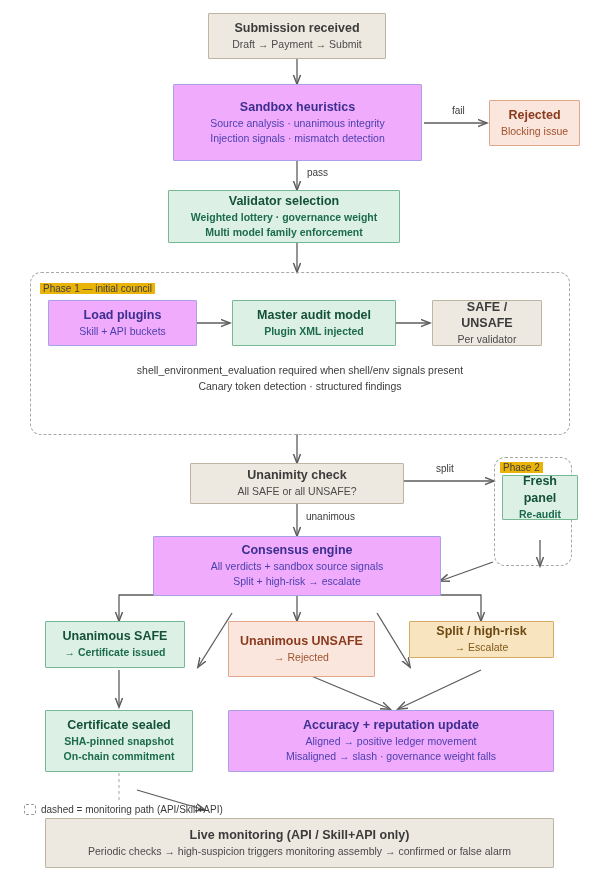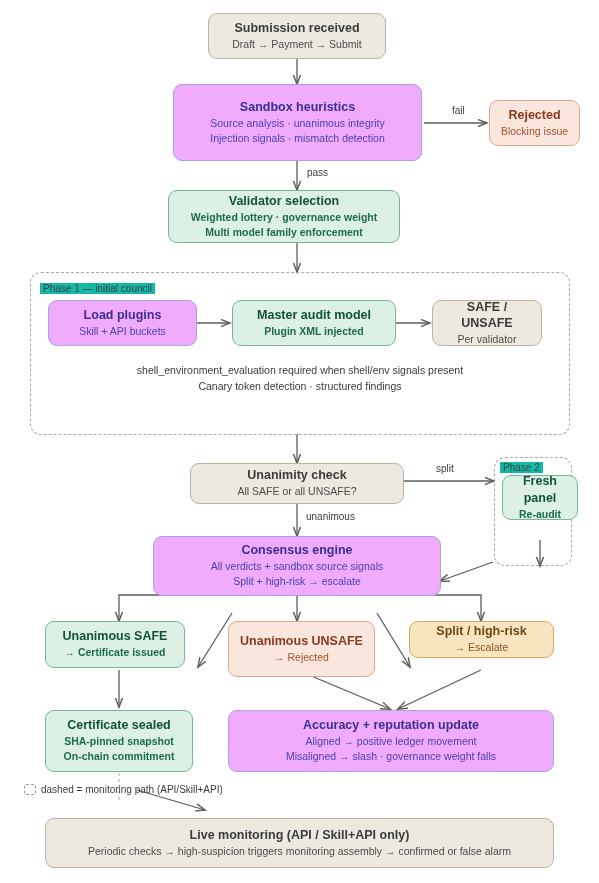--- a/index.html
+++ b/index.html
@@ -5,21 +5,21 @@
   html,body{margin:0;padding:0;background:#ffffff;}
   body{
     width:599px;height:883px;position:relative;overflow:hidden;
     font-family:"Liberation Sans","DejaVu Sans",sans-serif;
     -webkit-font-smoothing:antialiased;
   }
   #canvas{position:absolute;inset:0;width:599px;height:883px;}
   svg.links{position:absolute;left:0;top:0;width:599px;height:883px;pointer-events:none;}
 
   .node{
-    position:absolute;box-sizing:border-box;border-radius:9px;
+    position:absolute;box-sizing:border-box;border-radius:1px;
     border:1px solid #999;display:flex;flex-direction:column;
     align-items:center;justify-content:center;text-align:center;
     padding:6px 8px;
   }
   .node .t{font-weight:bold;font-size:12.5px;line-height:1.35;}
   .node .s{font-size:10.5px;line-height:1.45;}
 
   
   .beige{background:#eee9e0;border-color:#bdb4a4;}
   .beige .t{color:#3b3b3b;} .beige .s{color:#4a4a4a;}
@@ -34,34 +34,34 @@
   .peach .t{color:#8a3a1d;} .peach .s{color:#a0522d;}
 
   .sand{background:#f8e4bf;border-color:#d6ab63;}
   .sand .t{color:#6d4a12;} .sand .s{color:#80581a;}
 
   .phase{
     position:absolute;box-sizing:border-box;border:1.3px dashed #a8a8a8;
     border-radius:11px;background:transparent;
   }
   .phase-label{
-    position:absolute;font-size:10px;color:#3f3f3f;background:#14b8a6;
+    position:absolute;font-size:10px;color:#3f3f3f;background:#eab308;
     padding:0 3px;white-space:nowrap;
   }
   .note{
     position:absolute;text-align:center;font-size:10.5px;color:#3b3b3b;
     line-height:1.5;white-space:nowrap;
   }
   .edge-label{
     position:absolute;font-size:10px;color:#3b3b3b;background:#ffffff;
     padding:0 2px;white-space:nowrap;
   }
   .legend{
     position:absolute;display:flex;align-items:center;gap:5px;
-    font-size:10px;color:#3b3b3b;white-space:nowrap;
+    font-size:10px;color:#3b3b3b;white-space:nowrap;margin-top:20px;
   }
   .legend .swatch{
     width:10px;height:9px;border:1.2px dashed #9a9a9a;border-radius:2px;
     display:inline-block;
   }
 </style>
 </head>
 <body>
 
 <div id="canvas">

